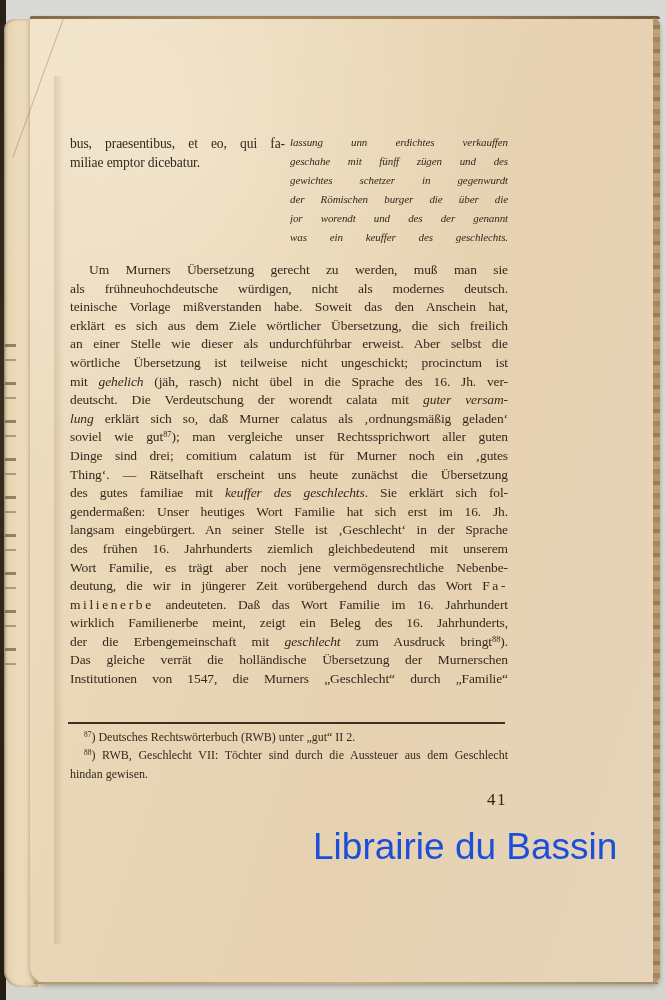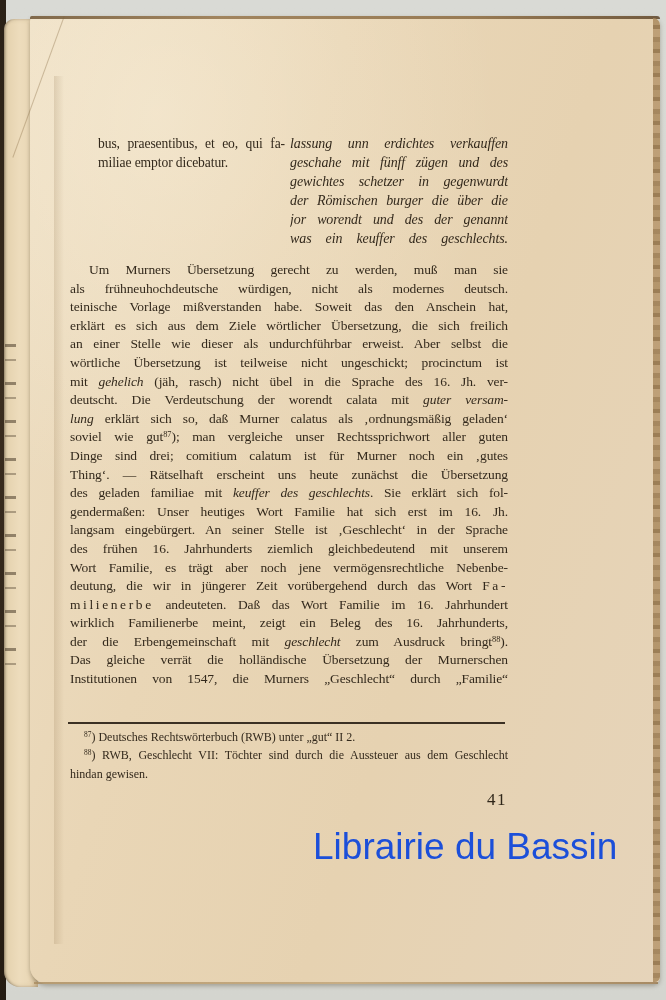--- a/index.html
+++ b/index.html
@@ -51,22 +51,22 @@
   .line{height:18.6px;overflow:hidden;text-align:justify;text-align-last:justify;}
   .line.al{text-align:left;text-align-last:left;}
   .line.ind{text-indent:19px;}
   .it{font-style:italic;}
   .sup{font-size:.62em;vertical-align:.5em;letter-spacing:0;}
   .lsp{letter-spacing:2.6px;}
 
   
   .top-cols{position:absolute;left:40px;top:120px;width:438px;display:flex;}
   .col-latin{width:215px;font-size:13.6px;letter-spacing:-.1px;}
-  .col-latin .line{height:19px;margin-left:28px;}
-  .col-quote{width:218px;margin-left:5px;font-size:14px;font-style:italic;letter-spacing:-.1px;}
+  .col-latin .line{height:19px;}
+  .col-quote{width:218px;margin-left:5px;font-size:11px;font-style:italic;letter-spacing:-.1px;}
   .col-quote .line{height:19px;}
 
   
   .para{position:absolute;left:40px;top:246px;width:438px;font-size:13.5px;letter-spacing:-.1px;}
 
   
   .rule{position:absolute;left:38px;top:706px;width:437px;height:1.5px;background:#3b3023;}
   .foot{position:absolute;left:40px;top:714px;width:438px;font-size:12px;}
   .foot .line{height:18.4px;}
   .foot .line.ind{text-indent:14px;}
@@ -117,21 +117,21 @@
         <div class="line"><span>teinische Vorlage mißverstanden habe. Soweit das den Anschein hat,</span></div>
         <div class="line"><span>erklärt es sich aus dem Ziele wörtlicher Übersetzung, die sich freilich</span></div>
         <div class="line"><span>an einer Stelle wie dieser als undurchführbar erweist. Aber selbst die</span></div>
         <div class="line"><span>wörtliche Übersetzung ist teilweise nicht ungeschickt; procinctum ist</span></div>
         <div class="line"><span>mit </span><span class="it">gehelich</span><span> (jäh, rasch) nicht übel in die Sprache des 16. Jh. ver-</span></div>
         <div class="line"><span>deutscht. Die Verdeutschung der worendt calata mit </span><span class="it">guter versam-</span></div>
         <div class="line"><span class="it">lung</span><span> erklärt sich so, daß Murner calatus als ‚ordnungsmäßig geladen‘</span></div>
         <div class="line"><span>soviel wie gut</span><span class="sup">87</span><span>); man vergleiche unser Rechtssprichwort aller guten</span></div>
         <div class="line"><span>Dinge sind drei; comitium calatum ist für Murner noch ein ‚gutes</span></div>
         <div class="line"><span>Thing‘. — Rätselhaft erscheint uns heute zunächst die Übersetzung</span></div>
-        <div class="line"><span>des geladen familiae mit </span><span class="it">keuffer des geschlechts</span><span>. Sie erklärt sich fol-</span></div>
+        <div class="line"><span>des gutes familiae mit </span><span class="it">keuffer des geschlechts</span><span>. Sie erklärt sich fol-</span></div>
         <div class="line"><span>gendermaßen: Unser heutiges Wort Familie hat sich erst im 16. Jh.</span></div>
         <div class="line"><span>langsam eingebürgert. An seiner Stelle ist ‚Geschlecht‘ in der Sprache</span></div>
         <div class="line"><span>des frühen 16. Jahrhunderts ziemlich gleichbedeutend mit unserem</span></div>
         <div class="line"><span>Wort Familie, es trägt aber noch jene vermögensrechtliche Nebenbe-</span></div>
         <div class="line"><span>deutung, die wir in jüngerer Zeit vorübergehend durch das Wort </span><span class="lsp">Fa-</span></div>
         <div class="line"><span class="lsp">milienerbe</span><span> andeuteten. Daß das Wort Familie im 16. Jahrhundert</span></div>
         <div class="line"><span>wirklich Familienerbe meint, zeigt ein Beleg des 16. Jahrhunderts,</span></div>
         <div class="line"><span>der die Erbengemeinschaft mit </span><span class="it">geschlecht</span><span> zum Ausdruck bringt</span><span class="sup">88</span><span>).</span></div>
         <div class="line"><span>Das gleiche verrät die holländische Übersetzung der Murnerschen</span></div>
         <div class="line"><span>Institutionen von 1547, die Murners „Geschlecht“ durch „Familie“</span></div>

